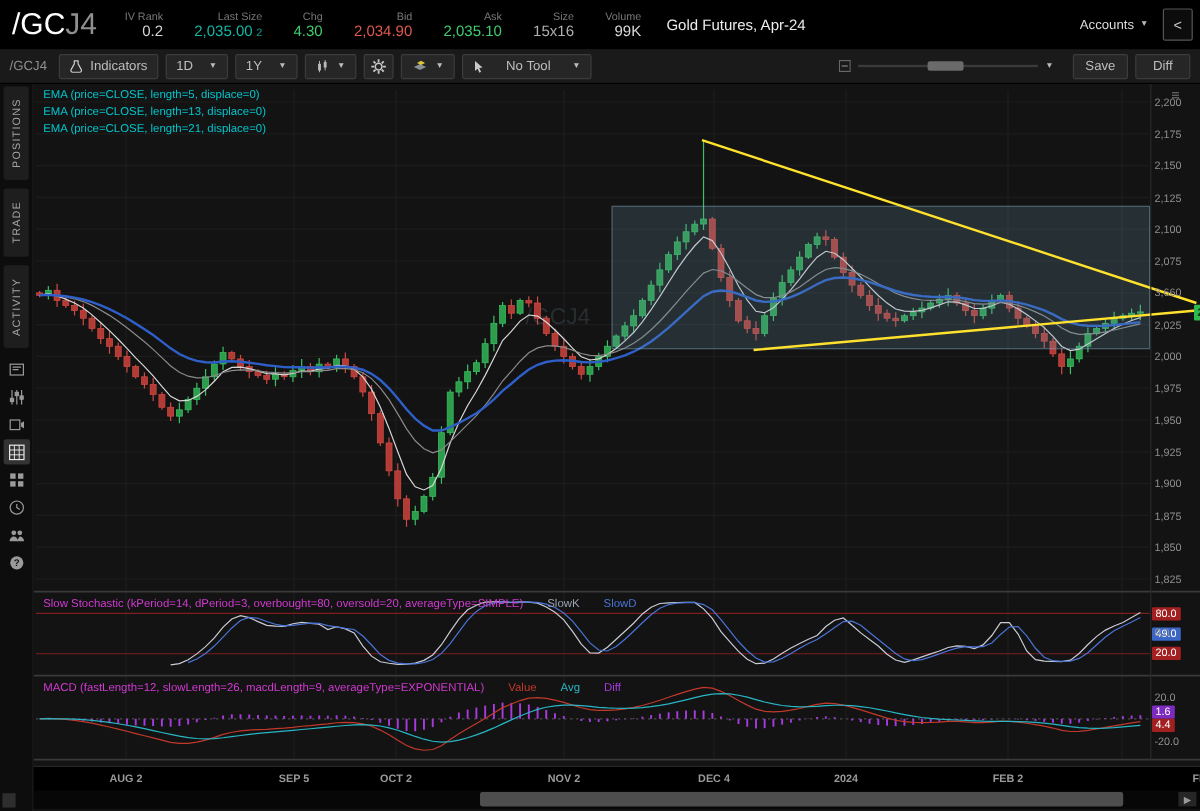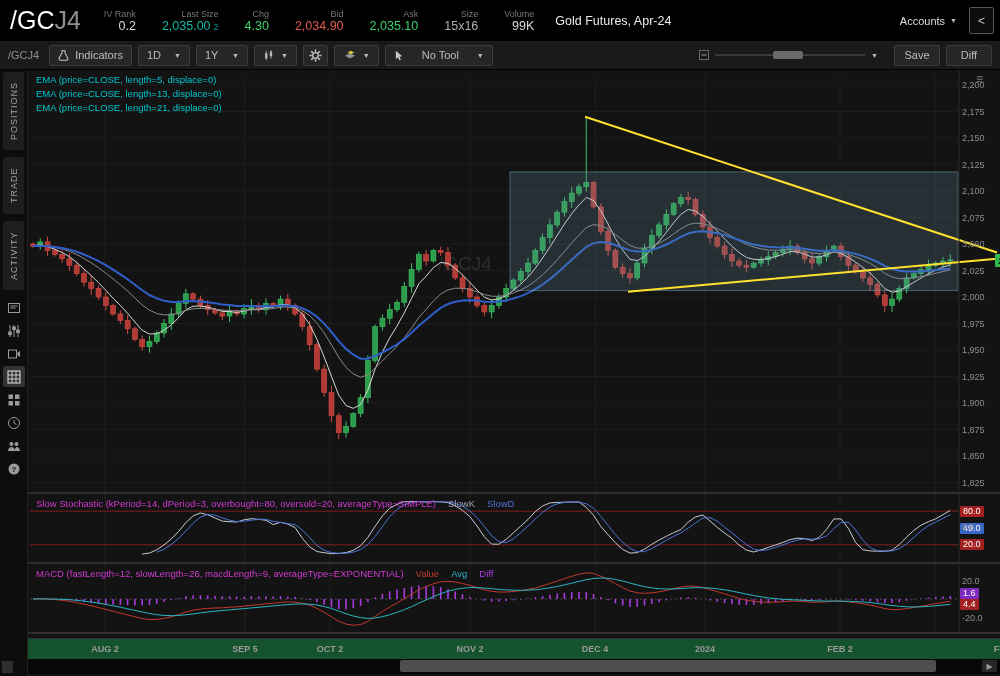--- a/index.html
+++ b/index.html
@@ -39,23 +39,23 @@
   .sicon{width:22px;height:21px;margin:2px auto;display:flex;align-items:center;justify-content:center;border-radius:2px;color:#8a8a8a;}
   .sicon.active{background:#333;color:#eee;}
 
   .chartwrap{position:absolute;left:28px;top:0;right:0;bottom:0;background:#131313;}
   #chart-svg{position:absolute;left:0;top:0;}
   .studyrow{position:absolute;left:8px;font-size:9.5px;white-space:nowrap;}
   .cyan{color:#00c6cc;}
   .ptick{position:absolute;left:934px;font-size:9px;color:#8e8e8e;}
   .badge{position:absolute;left:932px;font-size:9px;line-height:11px;height:11px;padding:0 3px;border-radius:1px;color:#fff;white-space:nowrap;}
   .price-badge{left:931px;background:#2eb84e;color:#06320f;font-weight:bold;font-size:9.5px;line-height:13px;height:13px;padding:0 3px;border-radius:1px;}
-  .panel-title{position:absolute;left:8px;font-size:9.5px;white-space:nowrap;display:flex;gap:12px;}
+  .panel-title{position:absolute;left:8px;font-size:9.5px;white-space:nowrap;display:flex;gap:20px;}
   .magenta{color:#d13ad1;}
-  .daterow{position:absolute;left:0;right:0;top:568px;height:20px;background:#14532d;border-top:1px solid #2e2e2e;}
+  .daterow{position:absolute;left:0;right:0;top:568px;height:20px;background:#000000;border-top:1px solid #2e2e2e;}
   .dlabel{position:absolute;top:5px;font-size:9px;font-weight:bold;color:#9a9a9a;transform:translateX(-50%);white-space:nowrap;}
   .hscroll{position:absolute;left:0;right:0;top:589px;height:15px;background:#070707;}
   .hthumb{position:absolute;left:372px;width:536px;top:1px;height:12px;background:#4e4e4e;border-radius:2px;}
   .harrow{position:absolute;right:3px;top:1px;width:15px;height:12px;background:#262626;color:#999;font-size:8px;display:flex;align-items:center;justify-content:center;}
   .chart-menu{position:absolute;left:948px;top:2px;font-size:12px;color:#777;}
   .corner-box{position:absolute;left:2px;bottom:3px;width:11px;height:12px;background:#2e2e2e;}
 </style>
 </head>
 <body>
 

